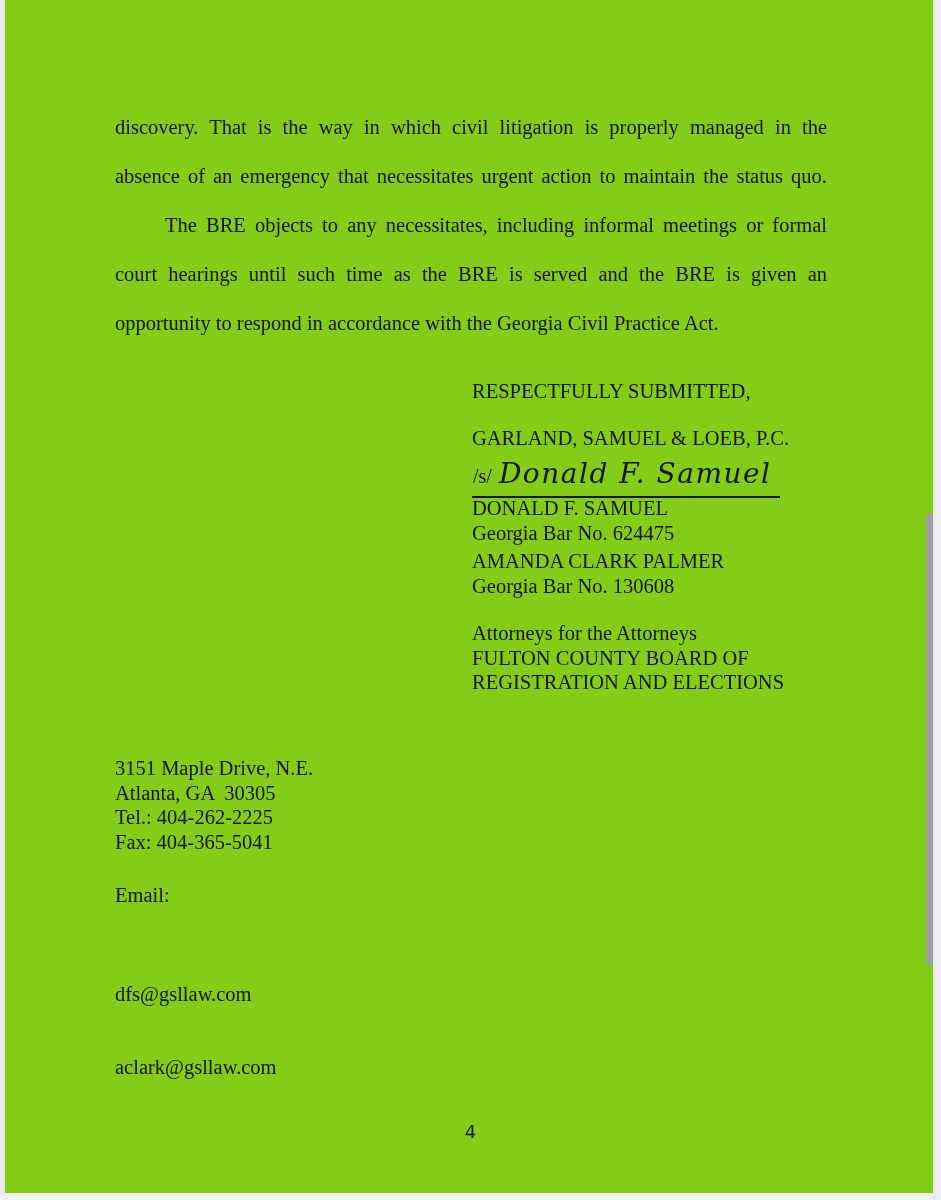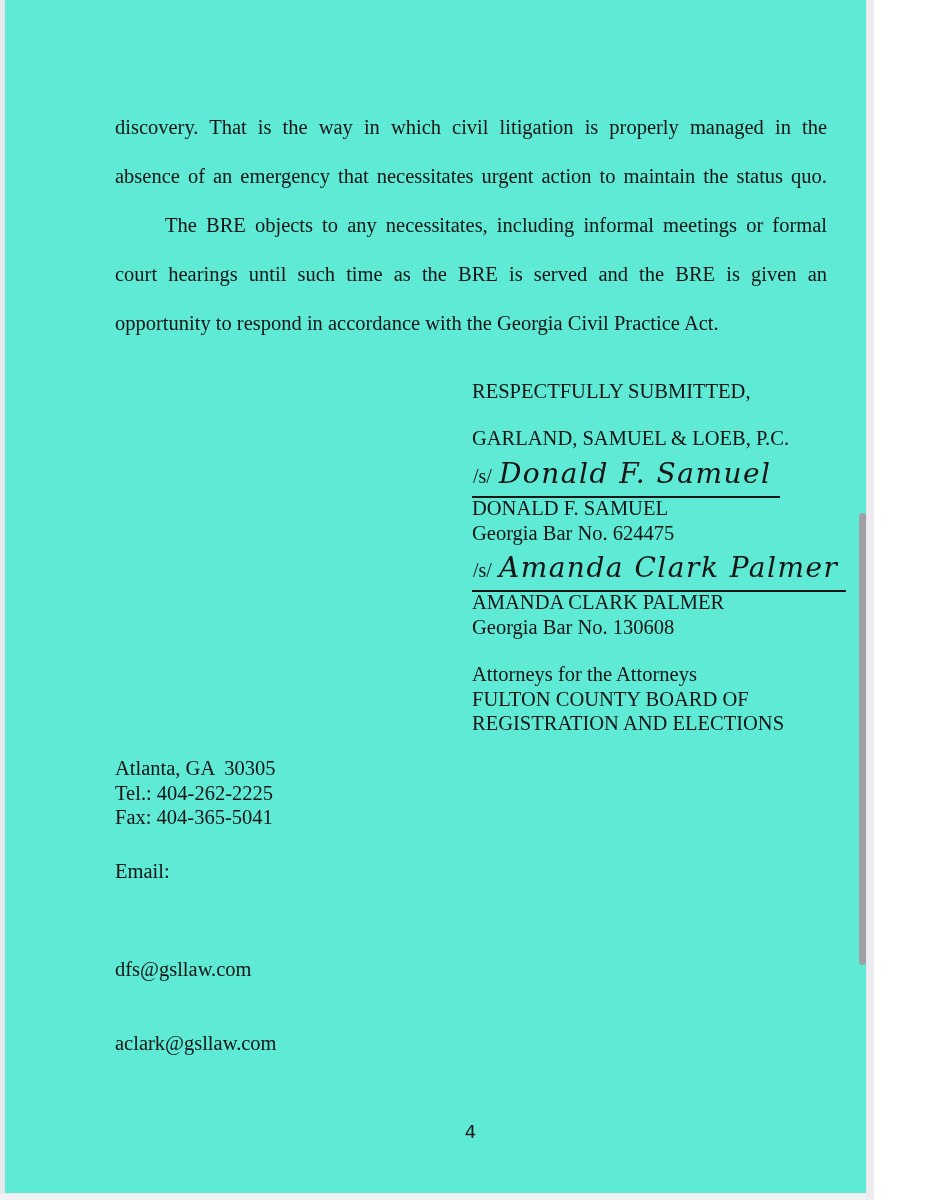--- a/index.html
+++ b/index.html
@@ -5,22 +5,22 @@
   html, body { margin: 0; padding: 0; }
   body {
     width: 941px; height: 1200px;
     background: #ffffff;
     font-family: "Liberation Serif", serif;
     color: #151515;
     -webkit-font-smoothing: antialiased;
   }
   .screen {
     position: relative;
-    width: 874px; height: 1200px;
-    background: #5eead4;
+    width: 941px; height: 1200px;
+    background: #84cc16;
     overflow: hidden;
   }
   
   .edge-left {
     position: absolute; left: 0; top: 0;
     width: 4px; height: 1200px;
     background: #e9e9ed; border-right: 1px solid #e2e2e7;
   }
   .edge-bottom {
     position: absolute; left: 0; bottom: 0;
@@ -111,36 +111,32 @@
     <div class="sig-caps firm">GARLAND, SAMUEL &amp; LOEB, P.C.</div>
 
     <div class="sig-sign">
       <span class="sig-underline">
         <span class="s-prefix">/s/</span><span class="script">Donald F. Samuel</span>
       </span>
     </div>
     <div class="sig-name">DONALD F. SAMUEL</div>
     <div class="sig-bar">Georgia Bar No. 624475</div>
 
-    <div class="sig-sign">
-      <span class="sig-underline">
-        <span class="s-prefix">/s/</span><span class="script">Amanda Clark Palmer</span>
-      </span>
-    </div>
     <div class="sig-name">AMANDA CLARK PALMER</div>
     <div class="sig-bar">Georgia Bar No. 130608</div>
 
     <div class="attorneys-block">
       <div>Attorneys for the Attorneys</div>
       <div>FULTON COUNTY BOARD OF</div>
       <div>REGISTRATION AND ELECTIONS</div>
     </div>
   </div>
 
   <div class="contact">
+    <div>3151 Maple Drive, N.E.</div>
     <div>Atlanta, GA  30305</div>
     <div>Tel.: 404-262-2225</div>
     <div>Fax: 404-365-5041</div>
     <div class="email-label">Email:</div>
     <div class="emails">
       <div>dfs@gsllaw.com</div>
       <div>aclark@gsllaw.com</div>
     </div>
   </div>
 

